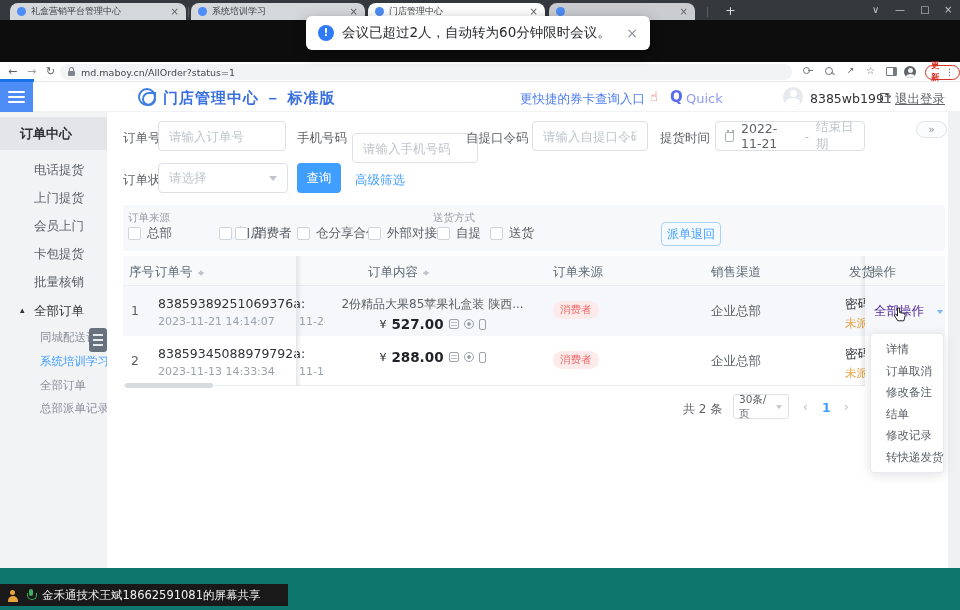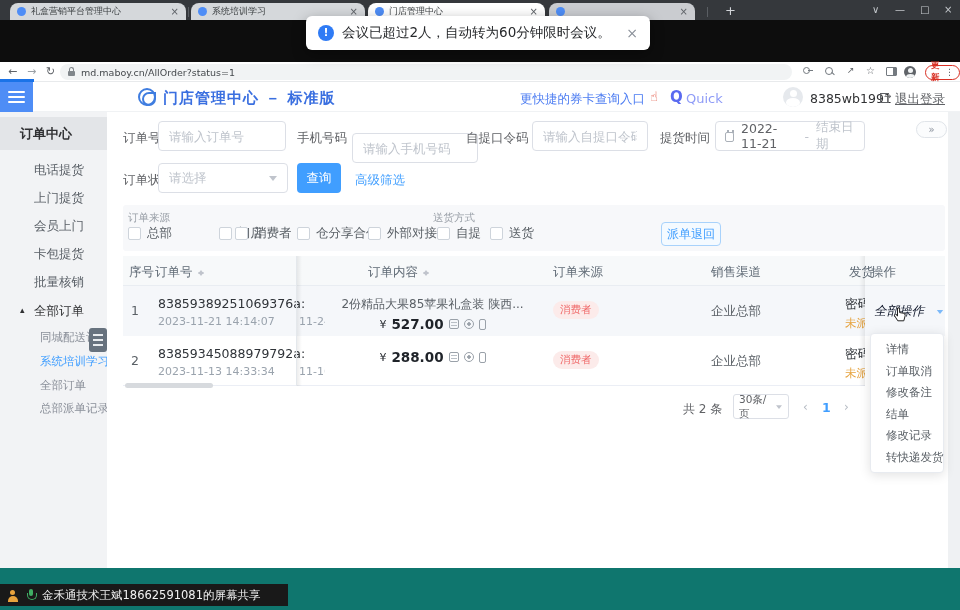--- a/index.html
+++ b/index.html
@@ -112,21 +112,21 @@
   .price { font-size:13.5px; font-weight:bold; color:#1f2329; }
   .icon-receipt { width:10px; height:10px; border:1px solid #9aa1a9; border-radius:2px; background:repeating-linear-gradient(180deg,transparent 0 2px,#b9bfc6 2px 3px); background-clip:content-box; padding:1px; }
   .icon-circ { width:10px; height:10px; border:1px solid #9aa1a9; border-radius:50%; background:radial-gradient(circle at 50% 50%, #9aa1a9 0 1.5px, transparent 2px); }
   .icon-phone { width:7px; height:11px; border:1px solid #9aa1a9; border-radius:2px; }
   .badge { position:absolute; left:430px; top:15px; background:#fcebea; color:#ef6a6a; font-size:10.5px; padding:2px 7px; border-radius:9px; }
   .channel { position:absolute; left:588px; top:17px; font-size:12.5px; color:#5a6066; }
   .shipcol { position:absolute; left:722px; top:10px; width:20px; overflow:hidden; }
   .shipcol .s1 { font-size:12.5px; color:#2f3338; white-space:nowrap; }
   .shipcol .s2 { font-size:11.5px; color:#e6a23c; white-space:nowrap; margin-top:3px; }
   .opcol { position:absolute; left:742px; top:0; width:80px; height:50px; }
-  .oplink { position:absolute; left:9px; top:17px; font-size:12.5px; color:#0f172a; display:flex; align-items:center; gap:12px; white-space:nowrap;font-style:italic; }
+  .oplink { position:absolute; left:9px; top:17px; font-size:12.5px; color:#4c1d95; display:flex; align-items:center; gap:12px; white-space:nowrap; }
   .oplink .caret { border-top-color:#7cb9f9; transform:scale(.8); }
   .lshadow { position:absolute; left:296px; top:256px; width:6px; height:130px; background:linear-gradient(90deg, rgba(0,0,0,.07), rgba(0,0,0,0)); border-left:1px solid #e4e8ec; }
   .rshadow { position:absolute; left:859px; top:256px; width:6px; height:130px; background:linear-gradient(270deg, rgba(0,0,0,.07), rgba(0,0,0,0)); }
   .hthumb { position:absolute; left:125px; top:383px; width:88px; height:5px; background:#d7dade; border-radius:3px; }
 
   .menu { position:absolute; left:870px; top:333px; width:74px; height:140px; background:#fff; border:1px solid #e8ebf0; border-radius:4px; box-shadow:0 2px 12px rgba(0,0,0,.12); padding-top:5px; }
   .menu .mi { height:21.5px; line-height:21.5px; padding-left:15px; font-size:11.5px; color:#5a6066; white-space:nowrap; }
 
   .pag { position:absolute; font-size:12px; color:#606266; }
   .pgsel { position:absolute; left:733px; top:394px; width:56px; height:25px; border:1px solid #dcdfe6; border-radius:3px; display:flex; align-items:center; justify-content:space-between; padding:0 5px; font-size:10.5px; color:#606266; background:#fff; }

